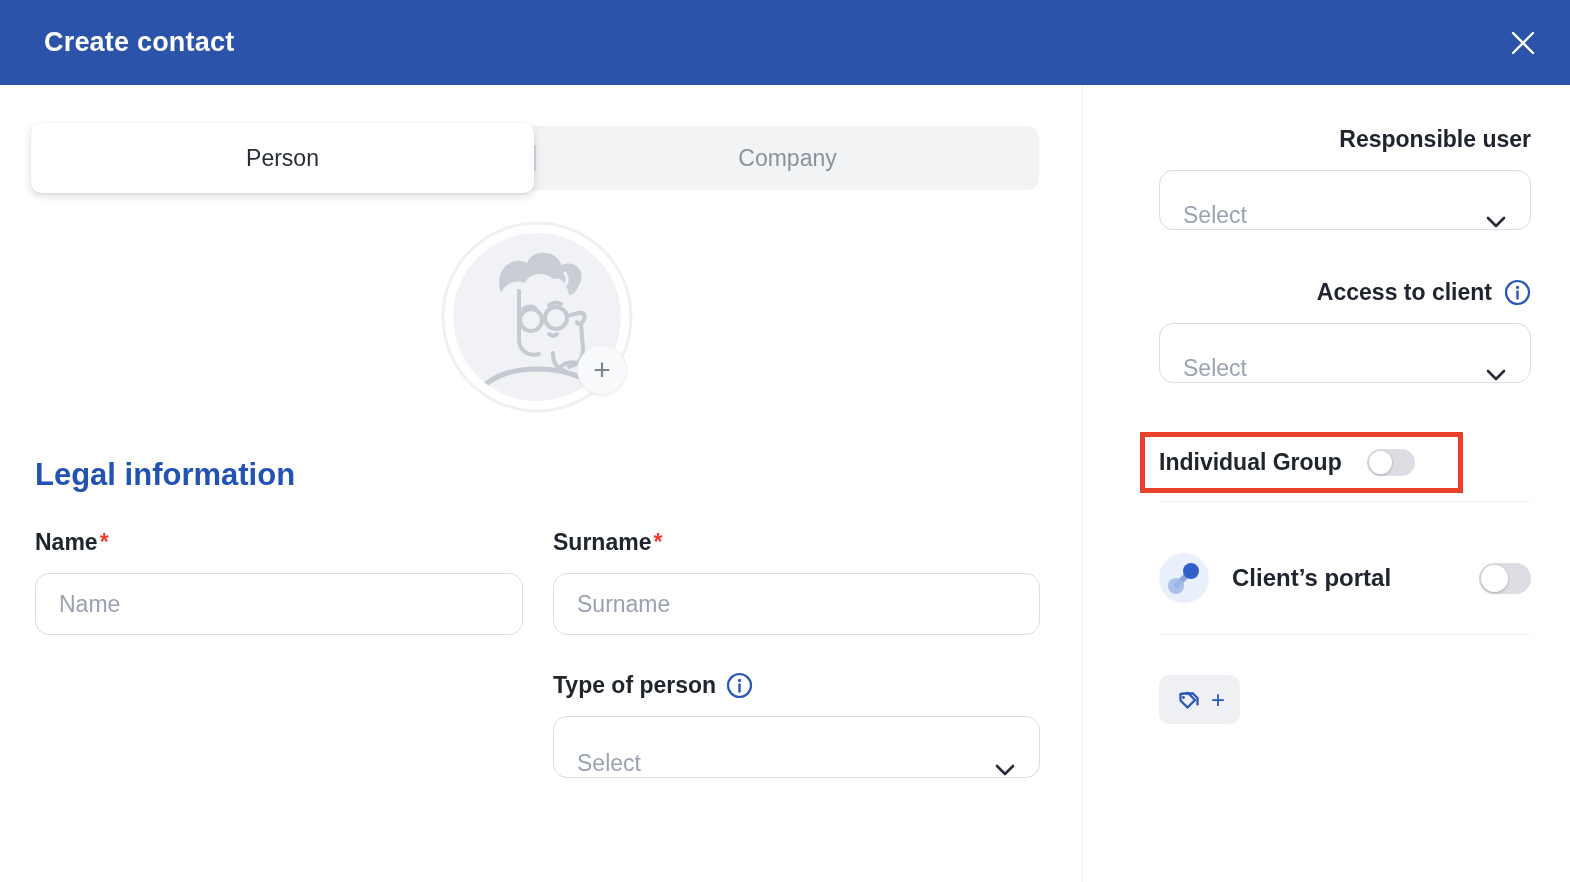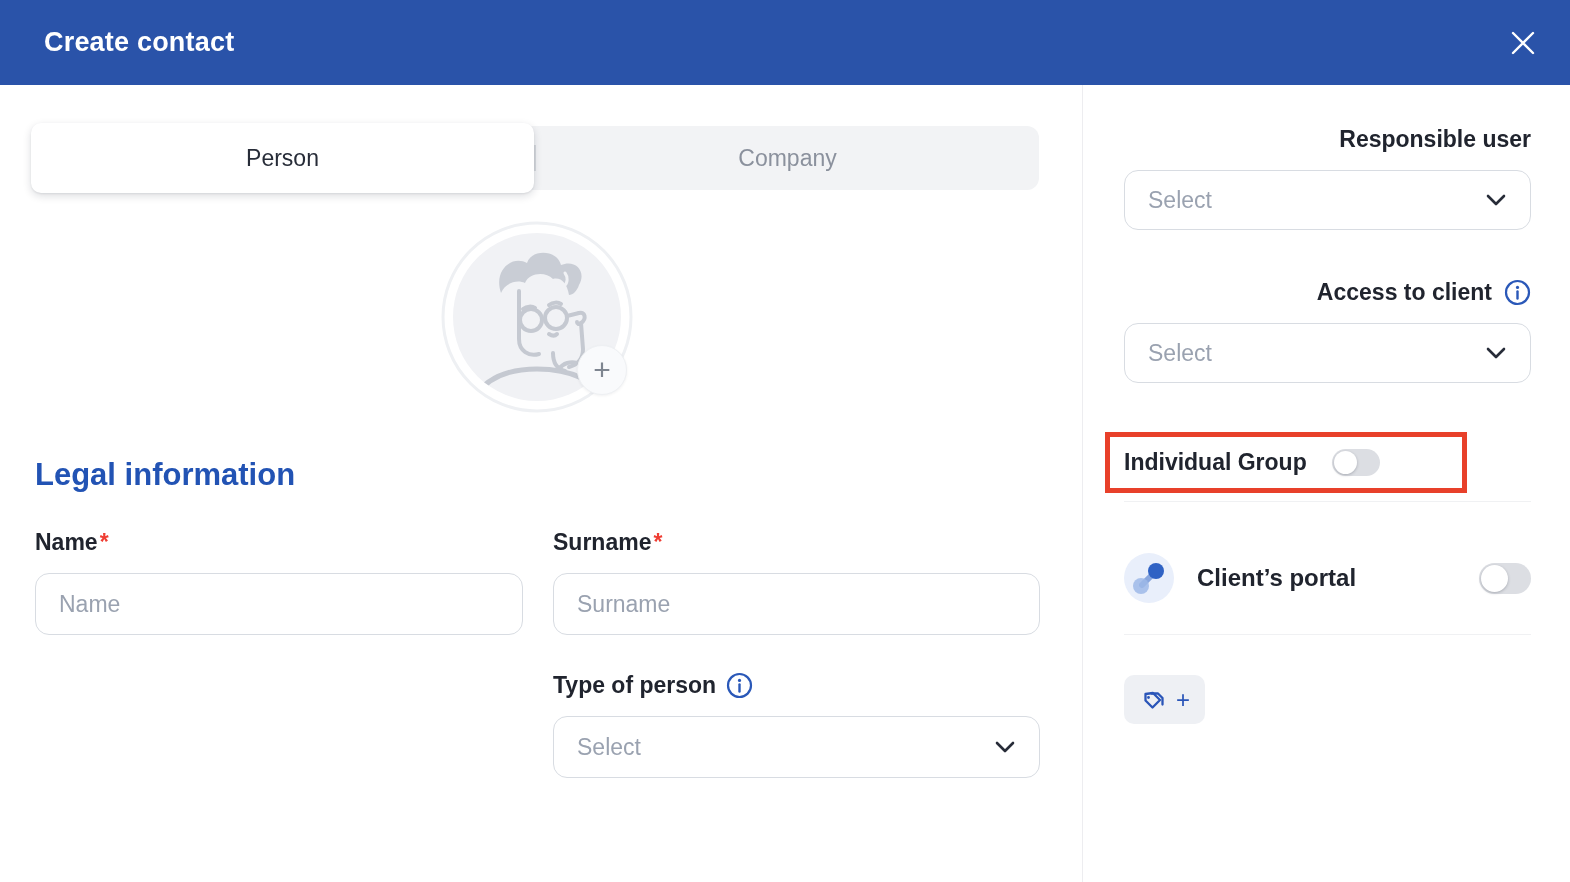--- a/index.html
+++ b/index.html
@@ -24,21 +24,21 @@
     font-size: 27px;
     font-weight: 700;
     letter-spacing: 0.2px;
   }
   .close-btn {
     width: 34px; height: 34px;
     display: flex; align-items: center; justify-content: center;
     cursor: pointer;
   }
   
-  .modal-body { display: flex; height: 797px; }
+  .modal-body { display: flex; height: 797px; gap: 35px; }
   .main-col {
     width: 1083px;
     border-right: 1px solid #ededf0;
     padding: 41px 43px 0 35px;
   }
   .side-col { flex: 1; padding: 41px 39px 0 41px; }
 
   
   .tab-switch {
     position: relative;
@@ -120,40 +120,40 @@
     color: #20242e;
     outline: none;
     background: #fff;
   }
   .text-input::placeholder { color: #9aa2b0; opacity: 1; }
   .select-box {
     width: 100%; height: 62px;
     border: 1px solid #d8dce2;
     border-radius: 14px;
     padding: 0 23px;
-    display: flex; align-items: center; justify-content: space-between;
+    display: flex; align-items: flex-end; justify-content: space-between;
     font-size: 23px; color: #9aa2b0;
     cursor: pointer;
     background: #fff;
   }
 
   
   .side-label {
     display: flex; align-items: center; gap: 12px;
     font-size: 23px; font-weight: 600; color: #20242e;
     margin-bottom: 17px;
     justify-content: flex-end;
   }
   .side-select { height: 60px; margin-bottom: 49px; }
   .side-select:last-of-type { margin-bottom: 0; }
 
   .highlight-box {
     margin-top: 19px;
     margin-left: -19px;
-    width: 362px;
+    width: 323px;
     border: 5px solid #e8402a;
     padding: 12px 14px;
     display: flex; align-items: center; gap: 25px;
   }
   .highlight-box .side-label { margin-bottom: 0; font-weight: 600; }
 
   .toggle {
     position: relative;
     width: 48px; height: 27px;
     border-radius: 14px;

